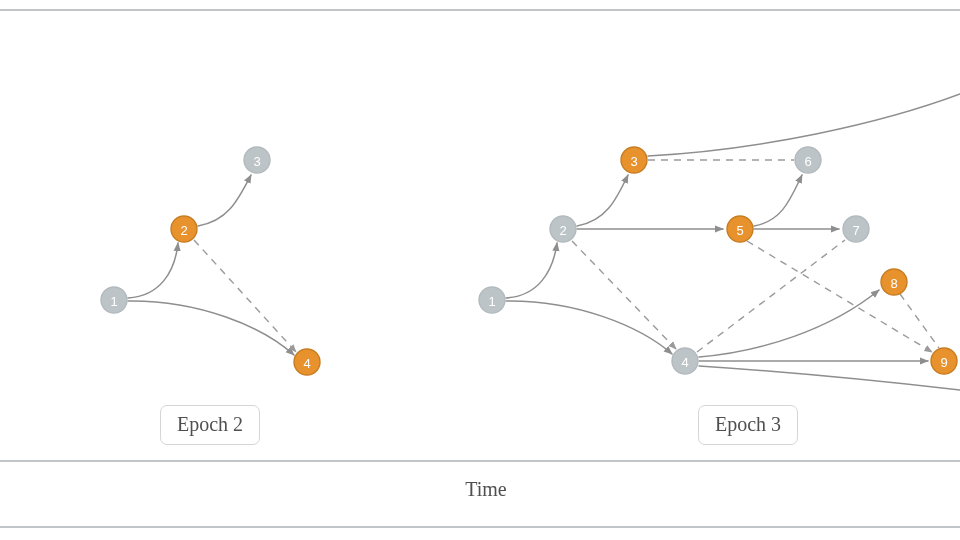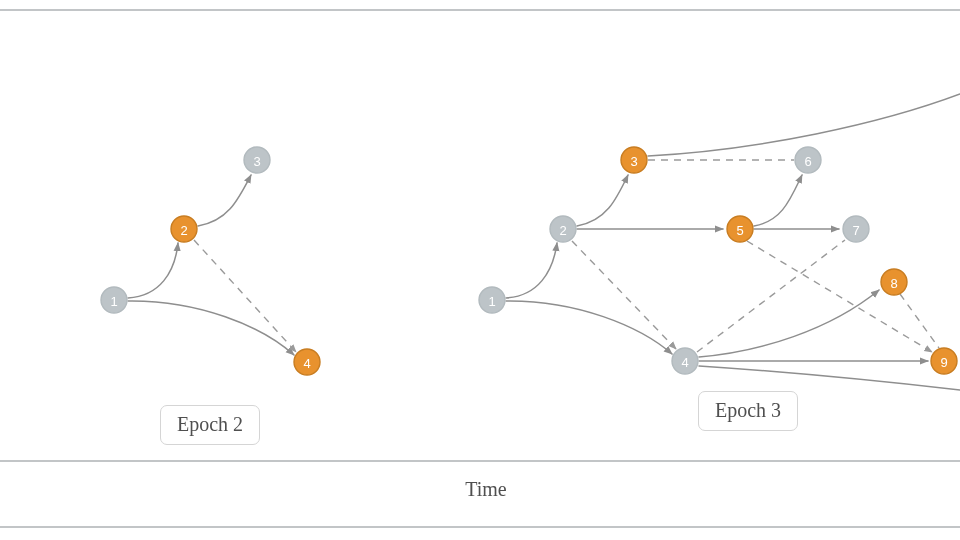--- a/index.html
+++ b/index.html
@@ -66,21 +66,21 @@
     border-radius: 7px;
     background: #ffffff;
     color: #4f4f4f;
     font-family: "Liberation Serif", serif;
     font-size: 20px;
     line-height: 1;
     padding: 8px 16px 10px 16px;
     white-space: nowrap;
   }
   #epoch-2-label { left: 160px; top: 405px; }
-  #epoch-3-label { left: 698px; top: 391px; }
+  #epoch-3-label { left: 698px; top: 405px; }
   #time-axis-label {
     position: absolute;
     left: 0;
     top: 478px;
     width: 960px;
     text-align: center;
     color: #4f4f4f;
     font-family: "Liberation Serif", serif;
     font-size: 20px;
     margin-left: 6px;

